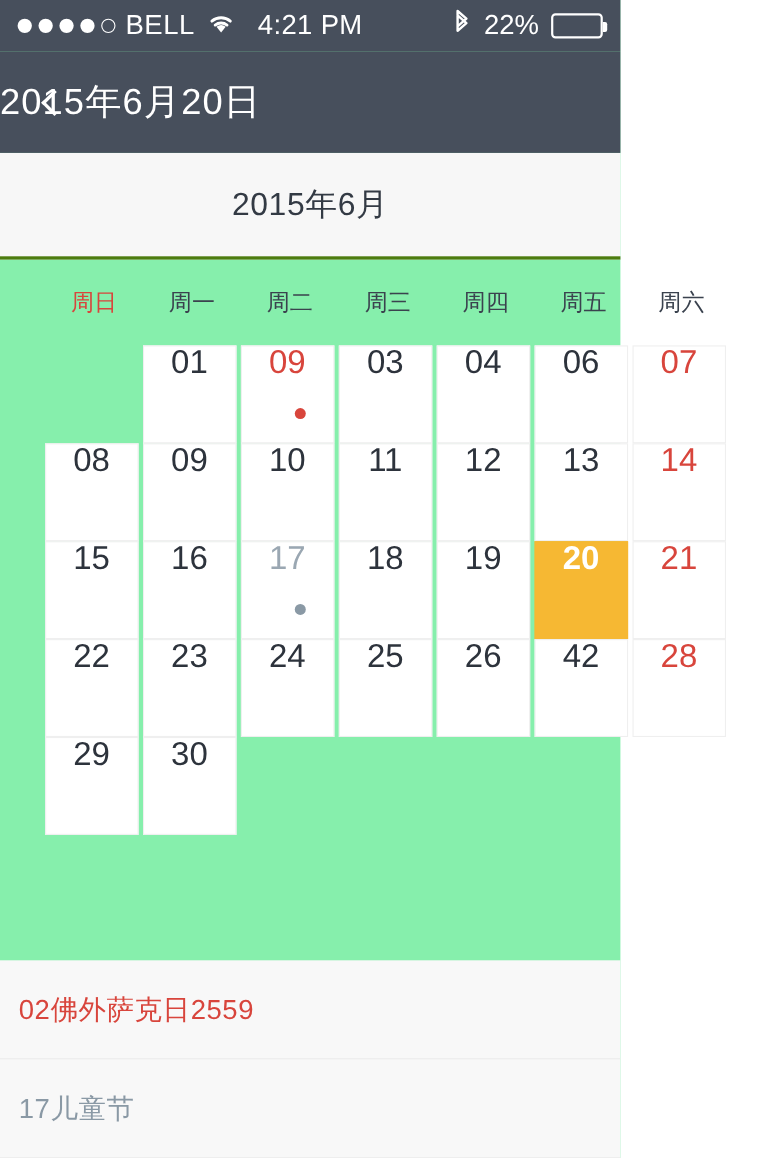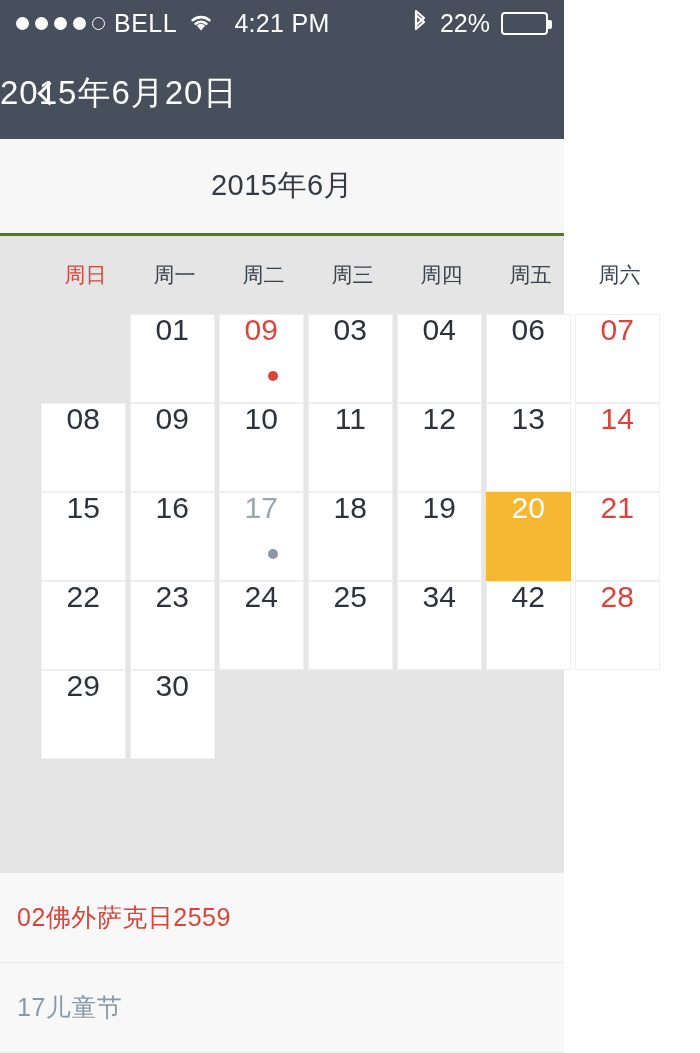--- a/index.html
+++ b/index.html
@@ -2,21 +2,21 @@
 <html><head>
 <meta charset="utf-8">
 <style>
   * { margin:0; padding:0; box-sizing:border-box; }
   html, body {
     width:700px; height:1053px;
     background:#ffffff;
     font-family:"Liberation Sans","DejaVu Sans",sans-serif;
     overflow:hidden;
   }
-  #app { position:relative; width:564px; height:1053px; background:#e5e5e5; }
+  #app { position:relative; width:564px; height:1053px; background:#86efac; }
 
   
   .statusbar{
     height:47px; background:#474F5C; color:#fff;
     display:flex; align-items:center; position:relative;
     padding:0 16px;
   }
   .sb-left{ display:flex; align-items:center; gap:9px; }
   .dots{ display:flex; align-items:center; gap:6px; }
   .dot-f{ width:13px; height:13px; border-radius:50%; background:#ffffff; }
@@ -78,21 +78,21 @@
     position:relative; display:flex; align-items:flex-start; justify-content:center;
     border-right:1px solid #EFEFEF; border-bottom:1px solid #EFEFEF;
     border-top:1px solid #EFEFEF; border-left:1px solid #EFEFEF;
     margin:-0.5px 4px 0 -0.5px;
     background:#ffffff;
   }
   .cell.blank{ border:none; background:transparent; }
   .cell .num{ font-size:30px; color:#2D333C; line-height:1; }
   .cell.sun .num{ color:#D8453C; }
   .cell.muted .num{ color:#9AA7B2; }
-  .cell.sel{ background:#F6B833; border-color:#F6B833; }
+  .cell.sel{ background:#F6B833; border-color:#F6B833;font-weight:bold; }
   .cell.sel .num{ color:#ffffff; }
   .marker{
     position:absolute; width:10px; height:10px; border-radius:50%;
     left:50%; margin-left:7px; top:56px;
   }
   .marker.red{ background:#D8453C; }
   .marker.grey{ background:#8A99A5; }
 
   
   .events{ position:absolute; left:0; right:0; bottom:0; background:#F8F8F8; }
@@ -233,21 +233,21 @@
       <div class="cell">
         <span class="num">23</span>
       </div>
       <div class="cell">
         <span class="num">24</span>
       </div>
       <div class="cell">
         <span class="num">25</span>
       </div>
       <div class="cell">
-        <span class="num">34</span>
+        <span class="num">26</span>
       </div>
       <div class="cell">
         <span class="num">42</span>
       </div>
       <div class="cell sun">
         <span class="num">28</span>
       </div>
       <div class="cell">
         <span class="num">29</span>
       </div>

